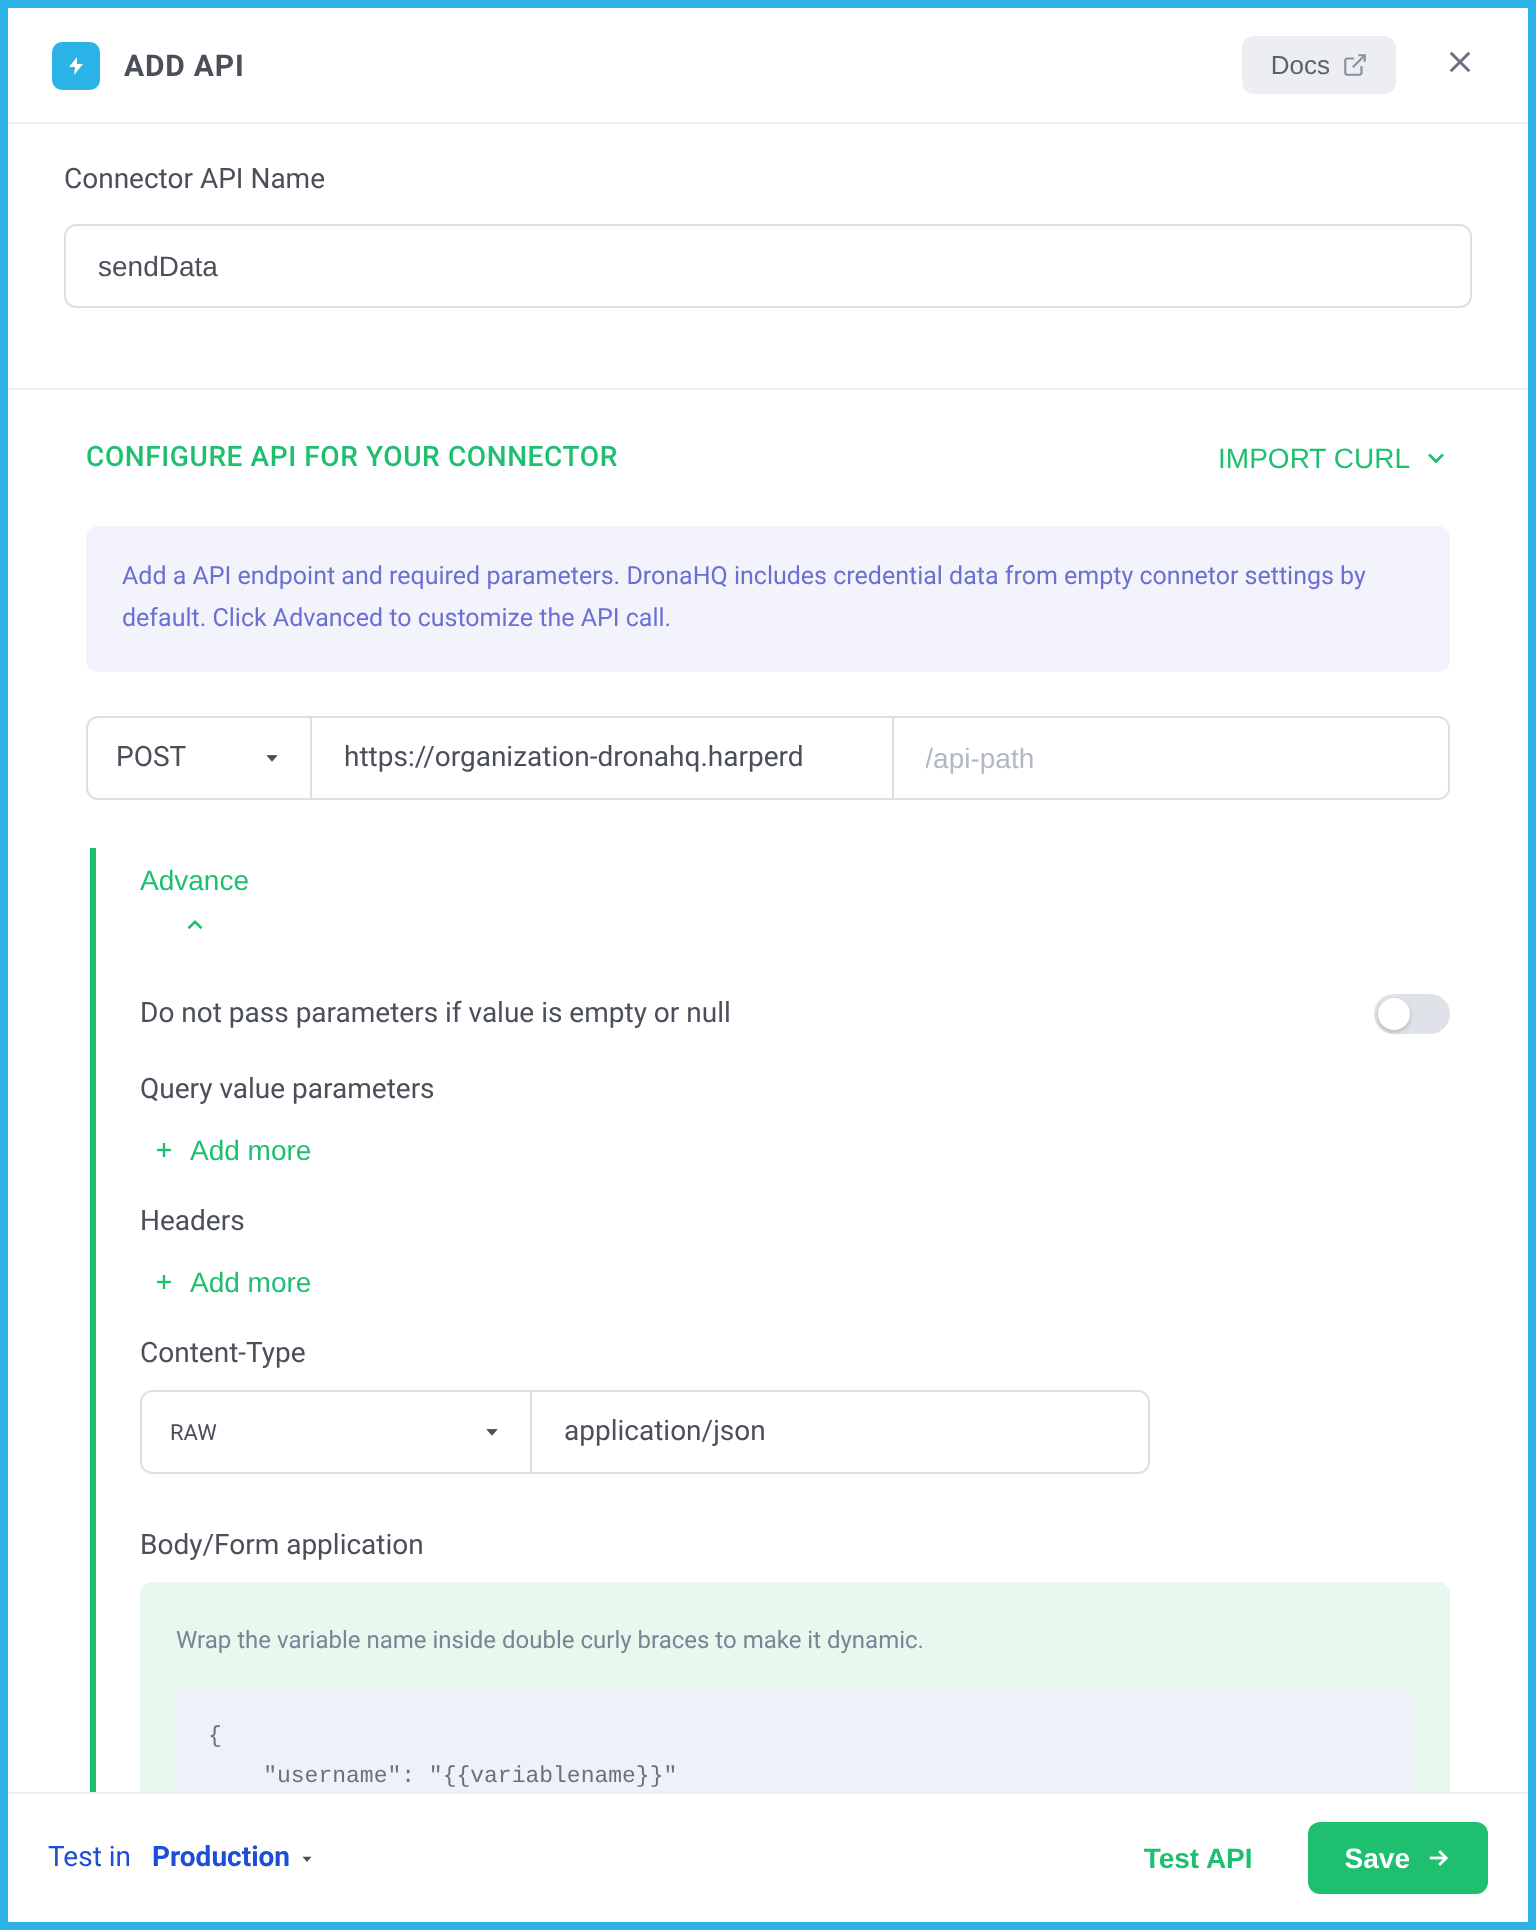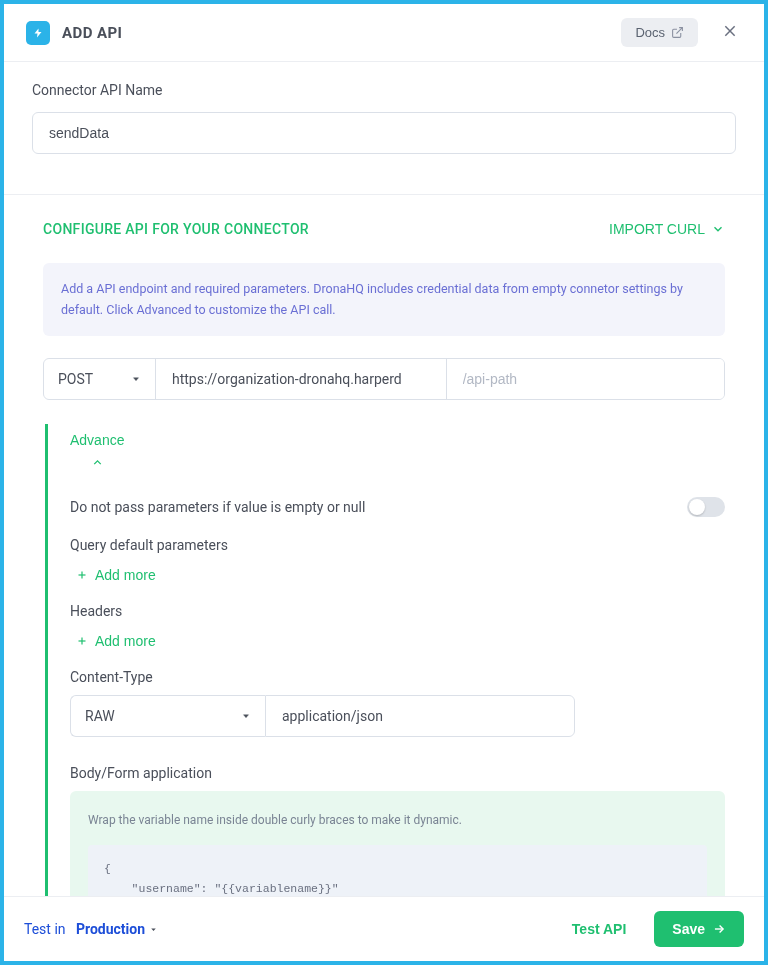--- a/index.html
+++ b/index.html
@@ -202,21 +202,21 @@
 
   .ct-row {
     display: flex; gap: 0;
     margin-bottom: 28px; margin-top: 8px;
   }
   .ct-select {
     display: flex; align-items: center; justify-content: space-between;
     width: 195px; padding: 12px 14px;
     border: 1px solid #dbe0e8; border-right: none;
     border-radius: 6px 0 0 6px;
-    font-size: 14px; color: #4a4f5a; cursor: pointer;
+    font-size: 11px; color: #4a4f5a; cursor: pointer;
   }
   .ct-select svg { width: 10px; height: 10px; stroke: #4a4f5a; fill: #4a4f5a; }
   .ct-value {
     width: 310px; padding: 12px 16px;
     border: 1px solid #dbe0e8; border-radius: 0 6px 6px 0;
     font-size: 14px; color: #4a4f5a;
   }
 
   .body-info {
     background: #e8f8ef;
@@ -327,21 +327,21 @@
         <svg viewBox="0 0 24 24">
             <polyline points="6 15 12 9 18 15"></polyline>
           </svg>
       </button>
 
       <div class="toggle-row">
         <div class="sub-label" style="margin-bottom:0">Do not pass parameters if value is empty or null</div>
         <div class="switch"></div>
       </div>
 
-      <div class="sub-label">Query default parameters</div>
+      <div class="sub-label">Query value parameters</div>
       <button class="add-more">
         <svg viewBox="0 0 24 24">
             <line x1="12" y1="5" x2="12" y2="19"></line>
             <line x1="5" y1="12" x2="19" y2="12"></line>
           </svg>
         <span>Add more</span>
       </button>
 
       <div class="sub-label">Headers</div>
       <button class="add-more">

